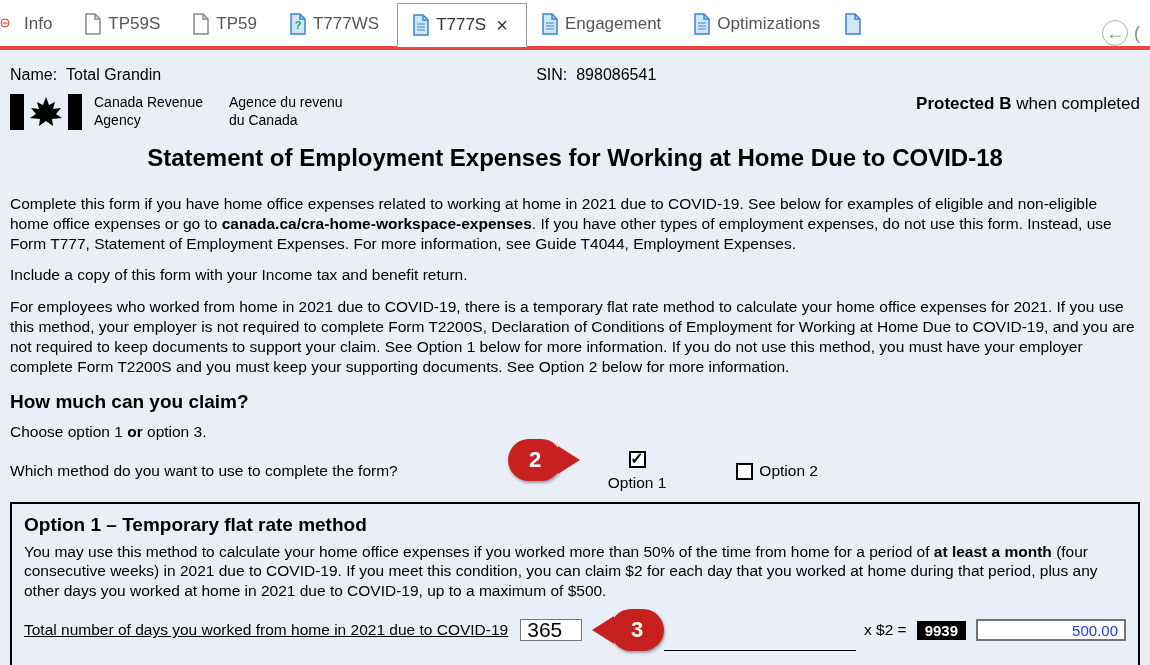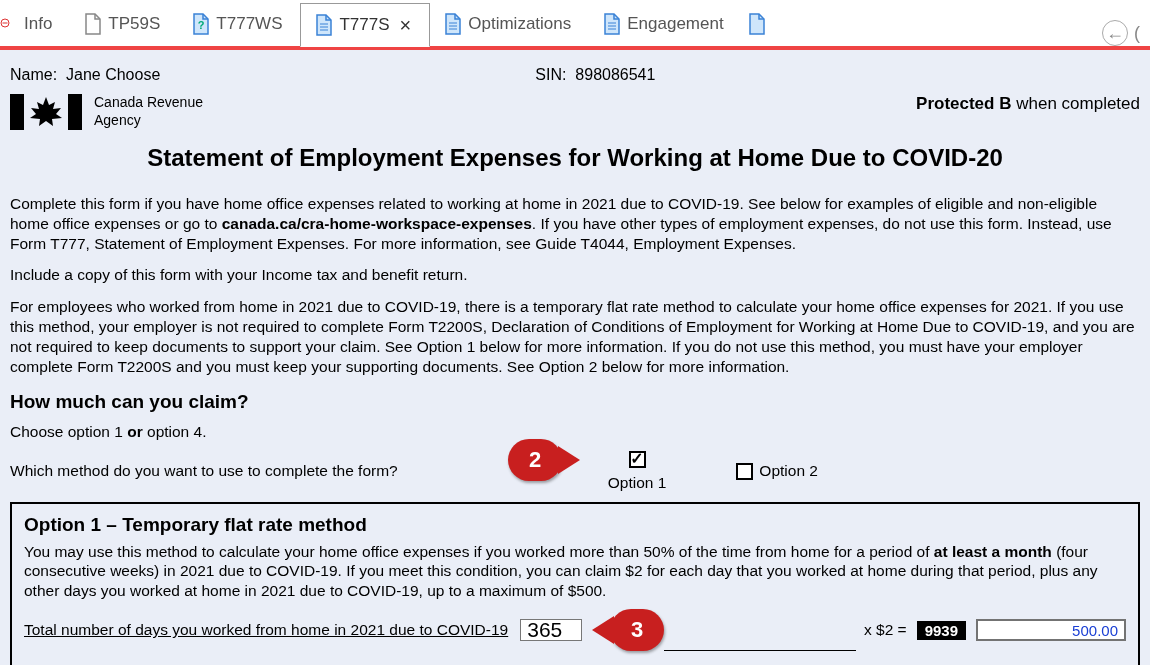--- a/index.html
+++ b/index.html
@@ -214,20 +214,29 @@
       <svg viewBox="0 0 18 22">
           <path d="M2 1h9l5 5v15H2z" fill="none" stroke="#888" stroke-width="1.5"></path>
           <path d="M11 1v5h5" fill="none" stroke="#888" stroke-width="1.5"></path>
         </svg>
     </span>
     <span>TP59S</span>
   </div>
   <div class="tab">
     <span class="tab-icon">
       <svg viewBox="0 0 18 22">
+          <path d="M2 1h9l5 5v15H2z" fill="none" stroke="#888" stroke-width="1.5"></path>
+          <path d="M11 1v5h5" fill="none" stroke="#888" stroke-width="1.5"></path>
+        </svg>
+    </span>
+    <span>TP59</span>
+  </div>
+  <div class="tab">
+    <span class="tab-icon">
+      <svg viewBox="0 0 18 22">
           <path d="M2 1h9l5 5v15H2z" fill="#cfe6fb" stroke="#3b82d6" stroke-width="1.5"></path>
           <path d="M11 1v5h5" fill="none" stroke="#3b82d6" stroke-width="1.5"></path>
           <text x="9" y="16" font-size="11" text-anchor="middle" fill="#0a7" font-weight="bold">?</text>
         </svg>
     </span>
     <span>T777WS</span>
   </div>
   <div class="tab active">
     <span class="tab-icon">
       <svg viewBox="0 0 18 22">
@@ -244,90 +253,94 @@
   <div class="tab">
     <span class="tab-icon">
       <svg viewBox="0 0 18 22">
           <path d="M2 1h9l5 5v15H2z" fill="#cfe6fb" stroke="#3b82d6" stroke-width="1.5"></path>
           <path d="M11 1v5h5" fill="none" stroke="#3b82d6" stroke-width="1.5"></path>
           <line x1="5" y1="10" x2="13" y2="10" stroke="#3b82d6"></line>
           <line x1="5" y1="13" x2="13" y2="13" stroke="#3b82d6"></line>
           <line x1="5" y1="16" x2="13" y2="16" stroke="#3b82d6"></line>
         </svg>
     </span>
-    <span>Optimizations</span>
+    <span>Engagement</span>
   </div>
   <div class="tab">
     <span class="tab-icon">
       <svg viewBox="0 0 18 22">
           <path d="M2 1h9l5 5v15H2z" fill="#cfe6fb" stroke="#3b82d6" stroke-width="1.5"></path>
           <path d="M11 1v5h5" fill="none" stroke="#3b82d6" stroke-width="1.5"></path>
           <line x1="5" y1="10" x2="13" y2="10" stroke="#3b82d6"></line>
           <line x1="5" y1="13" x2="13" y2="13" stroke="#3b82d6"></line>
           <line x1="5" y1="16" x2="13" y2="16" stroke="#3b82d6"></line>
         </svg>
     </span>
-    <span>Engagement</span>
+    <span>Optimizations</span>
   </div>
   <div class="tab" style="padding:10px 0 10px 6px; width:30px; overflow:hidden;">
     <span class="tab-icon">
       <svg viewBox="0 0 18 22">
           <path d="M2 1h9l5 5v15H2z" fill="#cfe6fb" stroke="#3b82d6" stroke-width="1.5"></path>
           <path d="M11 1v5h5" fill="none" stroke="#3b82d6" stroke-width="1.5"></path>
         </svg>
     </span>
   </div>
   <div class="nav-arrows">
     <div class="nav-circle">←</div>
     <div class="nav-circle" style="width:14px;border:none;">(</div>
   </div>
 </div>
 
 <div class="form-area">
 
   <div class="header-row">
     <span>Name:</span>
     <span>&nbsp;&nbsp;</span>
-    <span>Jane Choose</span>
+    <span>Total Grandin</span>
     <span class="sin-label">SIN:</span>
     <span>&nbsp;&nbsp;</span>
     <span>898086541</span>
   </div>
 
   <div class="agency-row">
     <div class="flag-block">
       <div class="flag-bar"></div>
       <div class="flag-leaf">
         <svg viewBox="0 0 40 36" width="40" height="36">
           <path d="M20 3 L23 11 L29 8 L27 15 L35 14 L30 20 L36 24 L26 25 L27 32 L20 27 L13 32 L14 25 L4 24 L10 20 L5 14 L13 15 L11 8 L17 11 Z" fill="#000"></path>
         </svg>
       </div>
       <div class="flag-bar"></div>
     </div>
     <div class="agency-text">
       <div>Canada Revenue</div>
       <div>Agency</div>
     </div>
+    <div class="agency-text-fr">
+      <div>Agence du revenu</div>
+      <div>du Canada</div>
+    </div>
     <div class="protected">
       <b>Protected B</b><span> when completed</span>
     </div>
   </div>
 
-  <h1 class="title">Statement of Employment Expenses for Working at Home Due to COVID-20</h1>
+  <h1 class="title">Statement of Employment Expenses for Working at Home Due to COVID-18</h1>
 
   <p class="body-text">
     <span>Complete this form if you have home office expenses related to working at home in 2021 due to COVID-19. See below for examples of eligible and non-eligible home office expenses or go to </span><b>canada.ca/cra-home-workspace-expenses</b><span>. If you have other types of employment expenses, do not use this form. Instead, use Form T777, Statement of Employment Expenses. For more information, see Guide T4044, Employment Expenses.</span>
   </p>
   <p class="body-text">Include a copy of this form with your Income tax and benefit return.</p>
   <p class="body-text">For employees who worked from home in 2021 due to COVID-19, there is a temporary flat rate method to calculate your home office expenses for 2021. If you use this method, your employer is not required to complete Form T2200S, Declaration of Conditions of Employment for Working at Home Due to COVID-19, and you are not required to keep documents to support your claim. See Option 1 below for more information. If you do not use this method, you must have your employer complete Form T2200S and you must keep your supporting documents. See Option 2 below for more information.</p>
 
   <h2 class="subhead">How much can you claim?</h2>
 
   <p class="choose-line">
-    <span>Choose option 1 </span><b>or</b><span> option 4.</span>
+    <span>Choose option 1 </span><b>or</b><span> option 3.</span>
   </p>
 
   <div class="method-line">
     <span>Which method do you want to use to complete the form?</span>
 
     <div class="callout" style="left:498px; top:-12px;">
       <span>2</span>
     </div>
 
     <div class="checkbox-group" style="margin-left:210px;flex-direction:column;">

